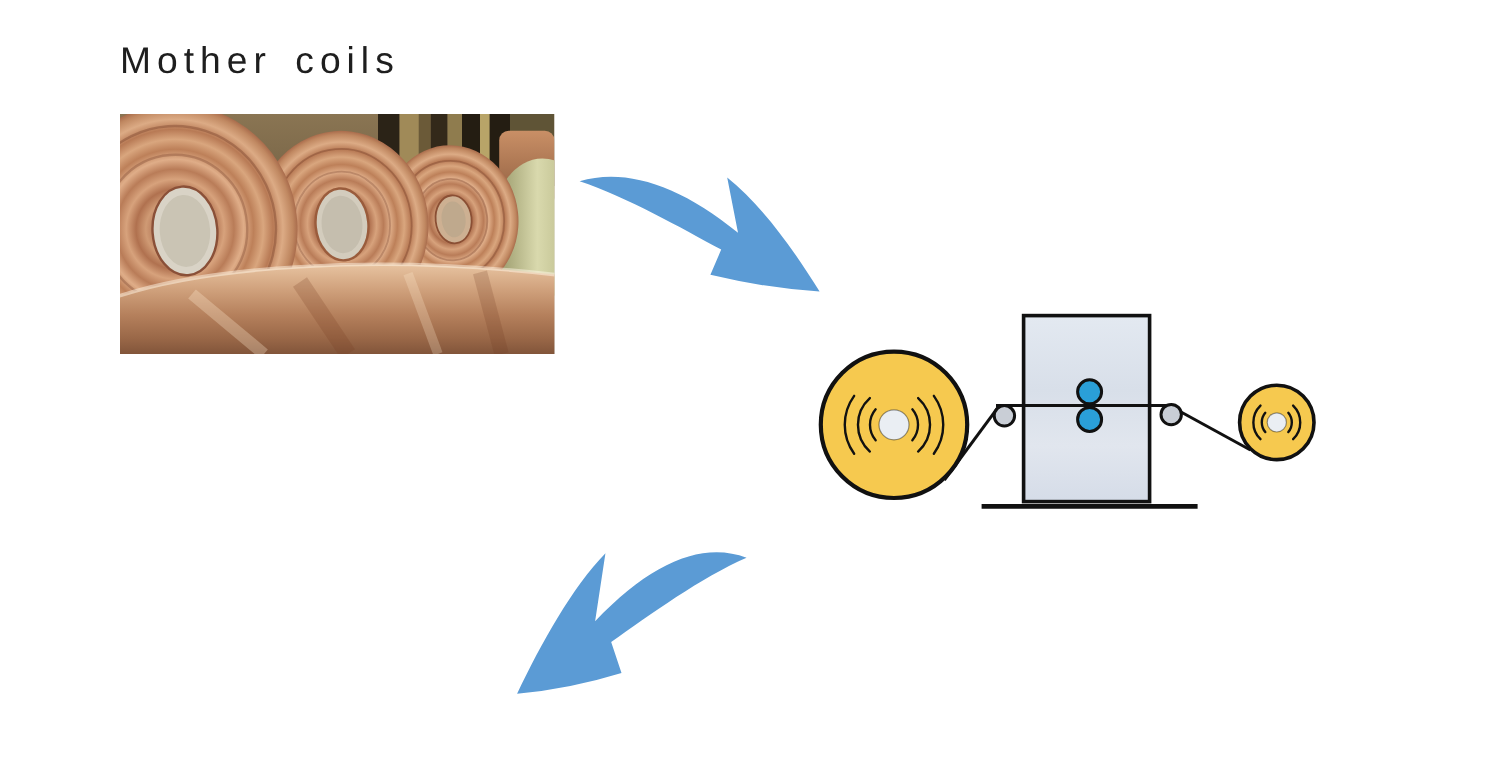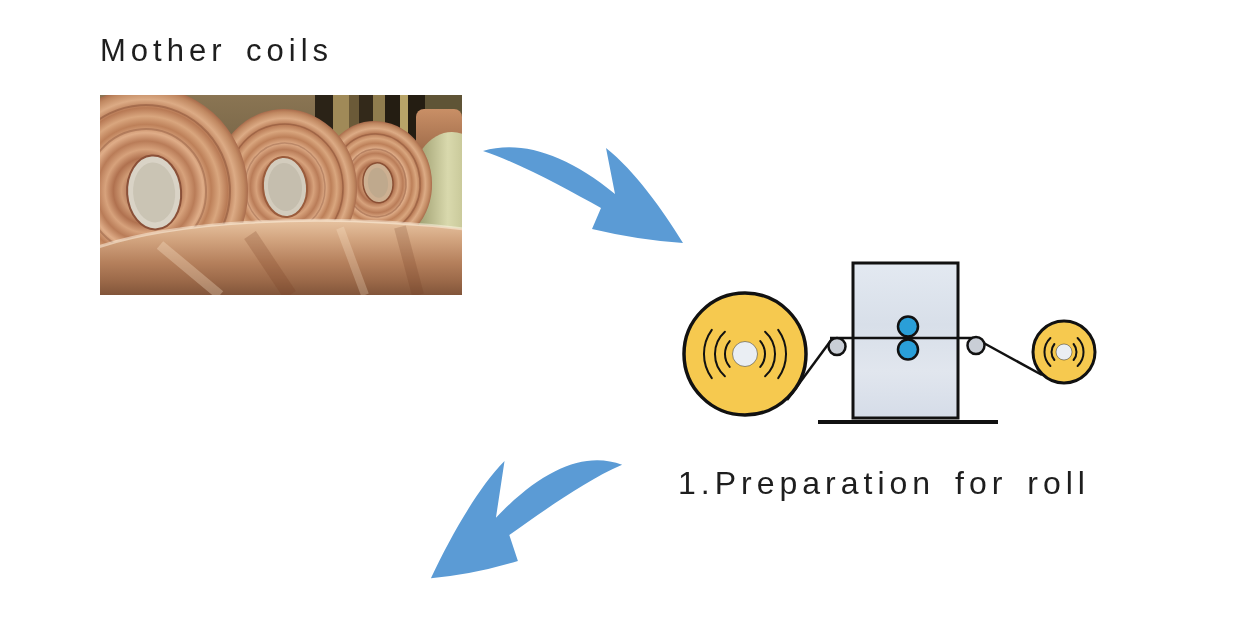--- a/index.html
+++ b/index.html
@@ -185,21 +185,20 @@
       <circle class="coil-small" r="31"></circle>
       <path class="coil-arc" d="M -9.6,-8 A 12.5,12.5 0 0 0 -9.6,8"></path>
       <path class="coil-arc" d="M -13.6,-14 A 19.5,19.5 0 0 0 -13.6,14"></path>
       <path class="coil-arc" d="M 9.6,-8 A 12.5,12.5 0 0 1 9.6,8"></path>
       <path class="coil-arc" d="M 13.6,-14 A 19.5,19.5 0 0 1 13.6,14"></path>
       <circle class="coil-hole" r="8"></circle>
     </g>
   </svg>
 
   <div class="caption">
-    <div>1.Preparation for roll</div>
   </div>
 
   <svg class="arrow2" viewBox="0 0 205 112" preserveAspectRatio="none">
     <g transform="translate(205,0) scale(-1,1)">
       <path class="arrow-shape" d="M 3,12 C 40,1 85,14 135,55 L 126,9 C 155,32 182,70 203,104
            Q 158,101 112,90 L 121,69 C 88,51 42,25 3,12 Z"></path>
     </g>
   </svg>
 
 </div>

